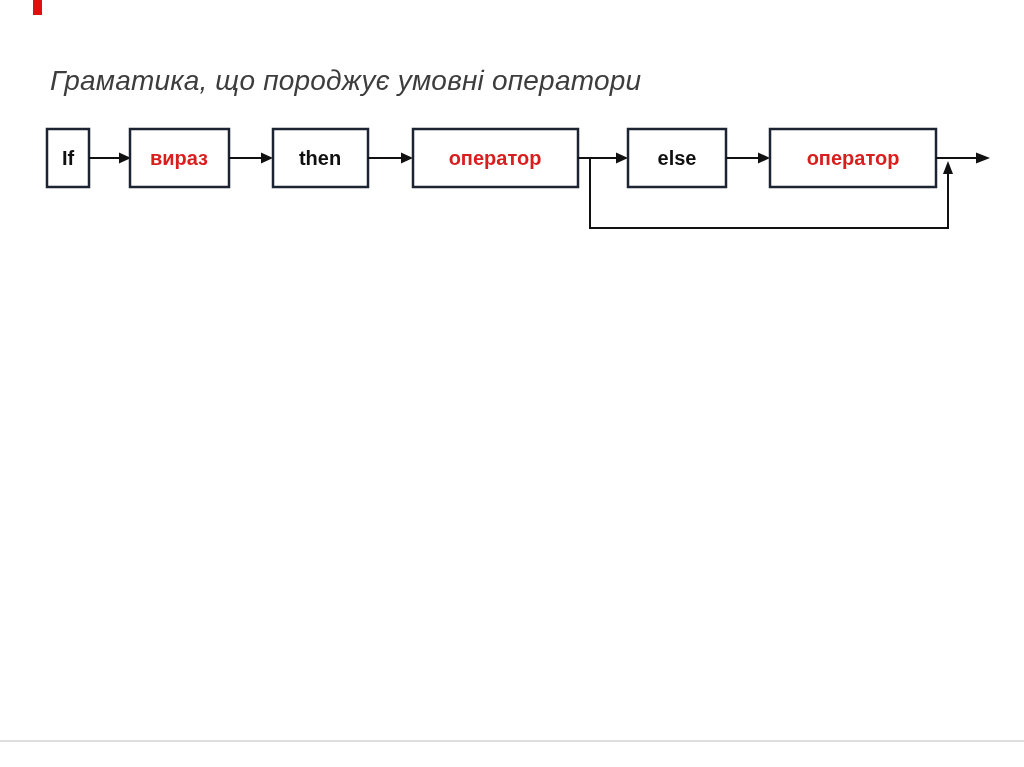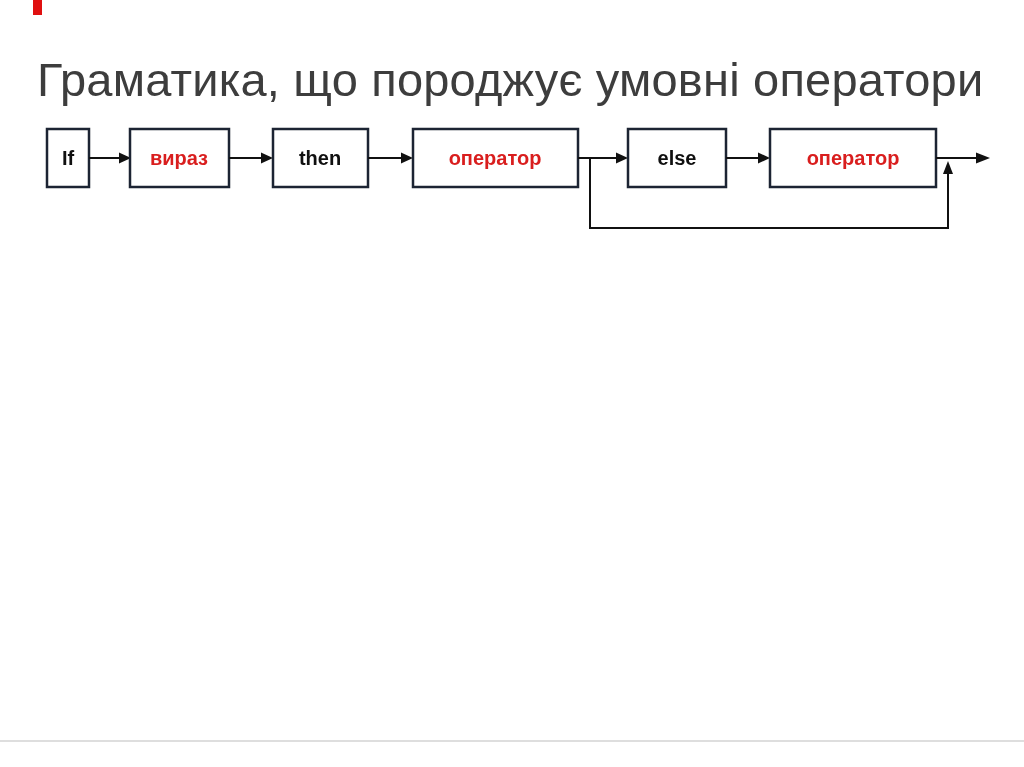--- a/index.html
+++ b/index.html
@@ -20,26 +20,27 @@
     left: 33px;
     top: 0;
     width: 9px;
     height: 15px;
     background: #e01010;
   }
   .slide-title {
     position: absolute;
     left: 37px;
     top: 52px;
-    margin: 0;
-    font-size: 47px;
+    margin: 13px;
+    font-size: 28px;
     font-weight: 400;
     color: #3d3d3d;
     white-space: nowrap;
     letter-spacing: 0.2px;
+    font-style: italic;
   }
   .diagram-svg {
     position: absolute;
     left: 0;
     top: 0;
     width: 1024px;
     height: 300px;
   }
   .box {
     fill: #ffffff;

